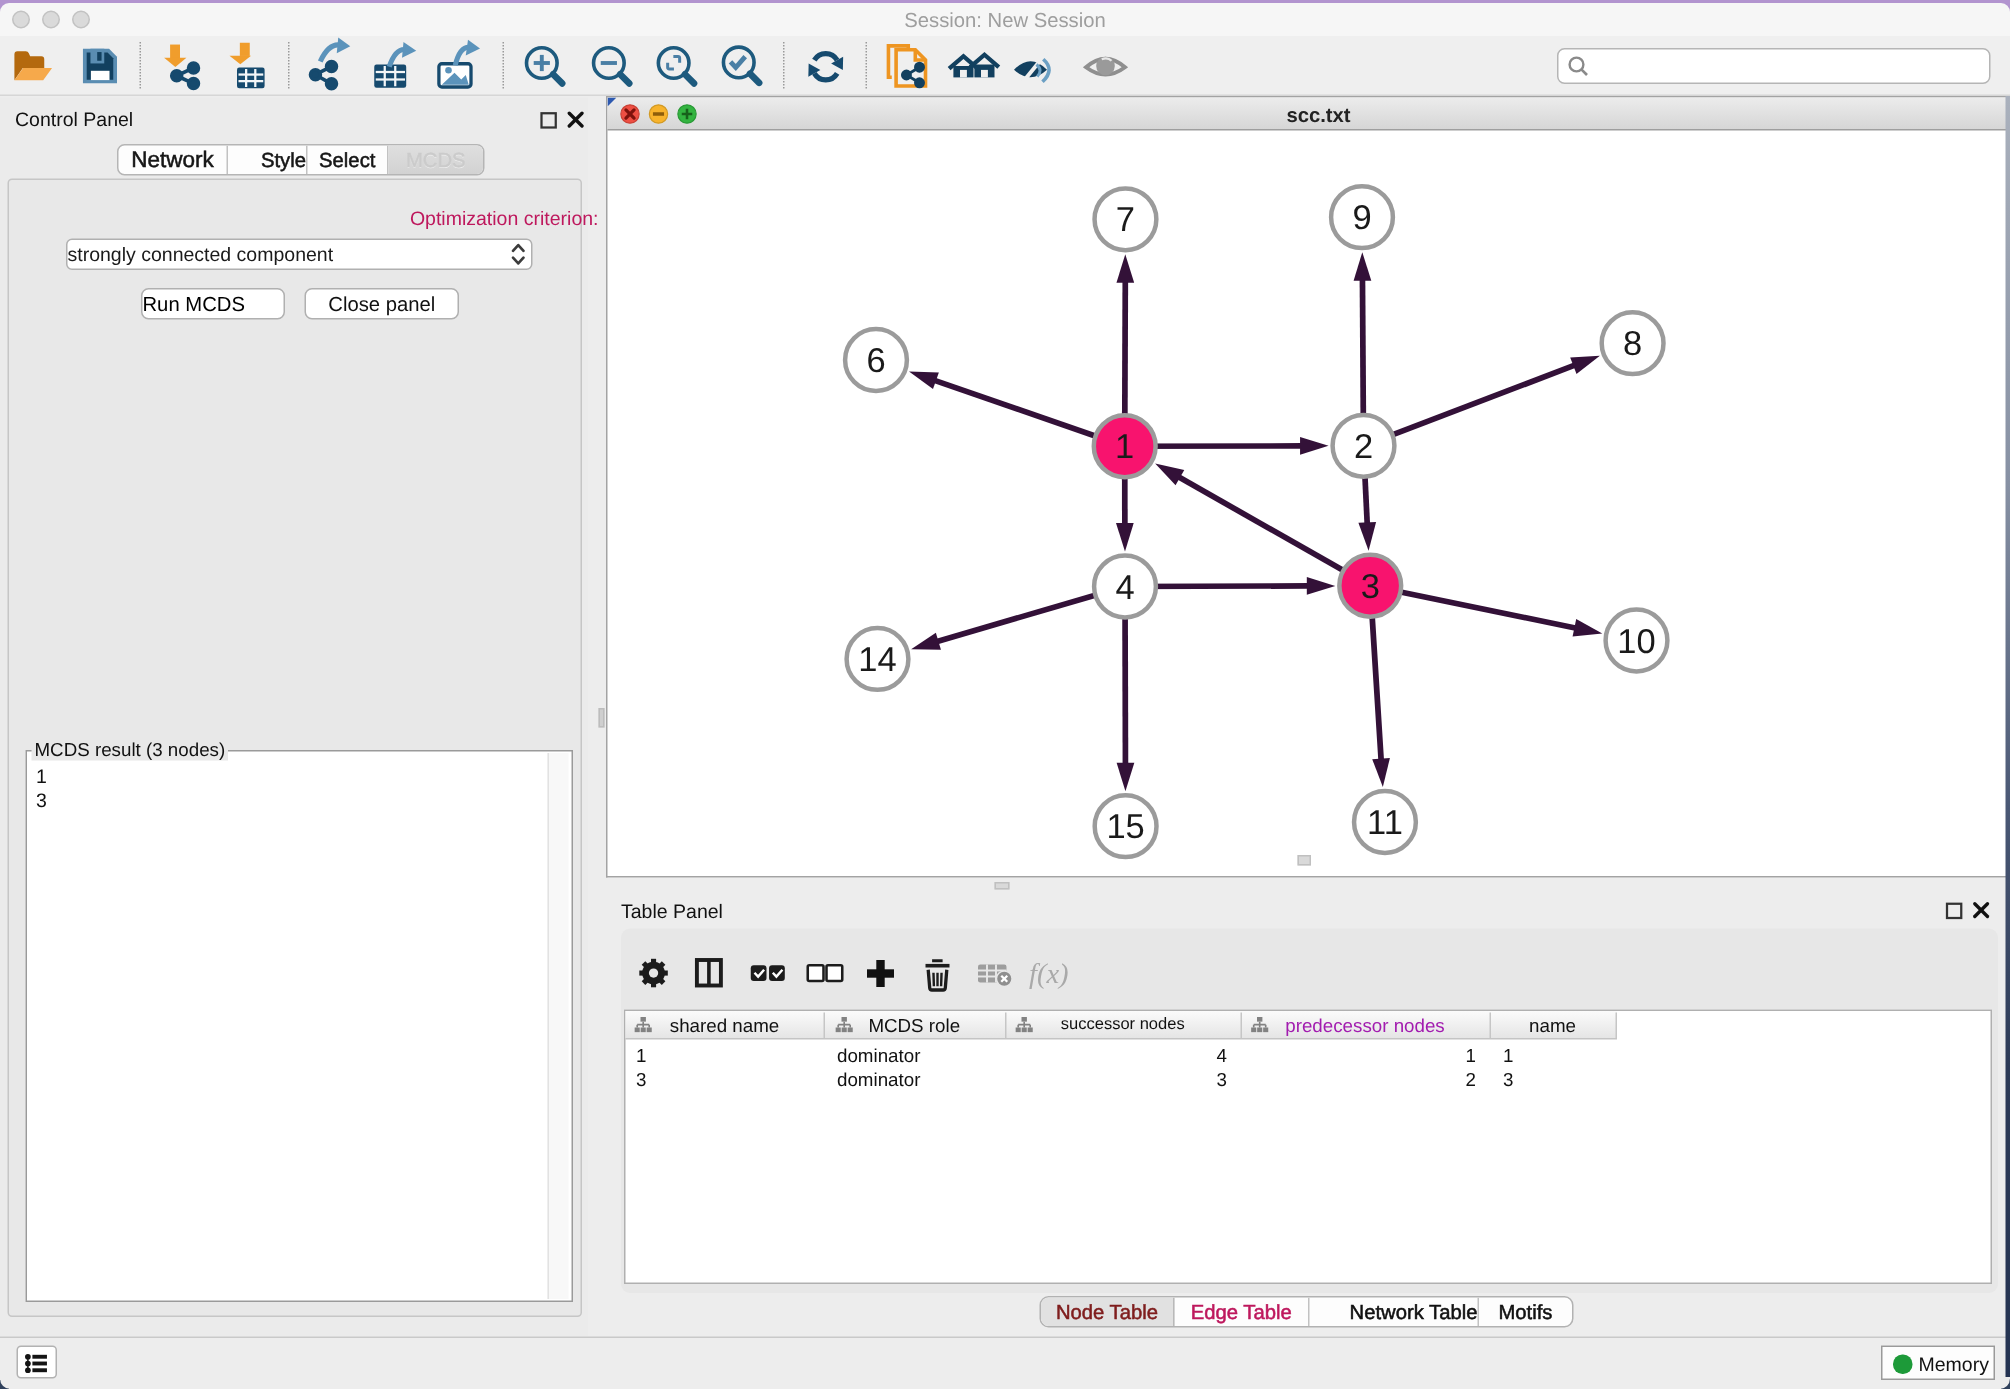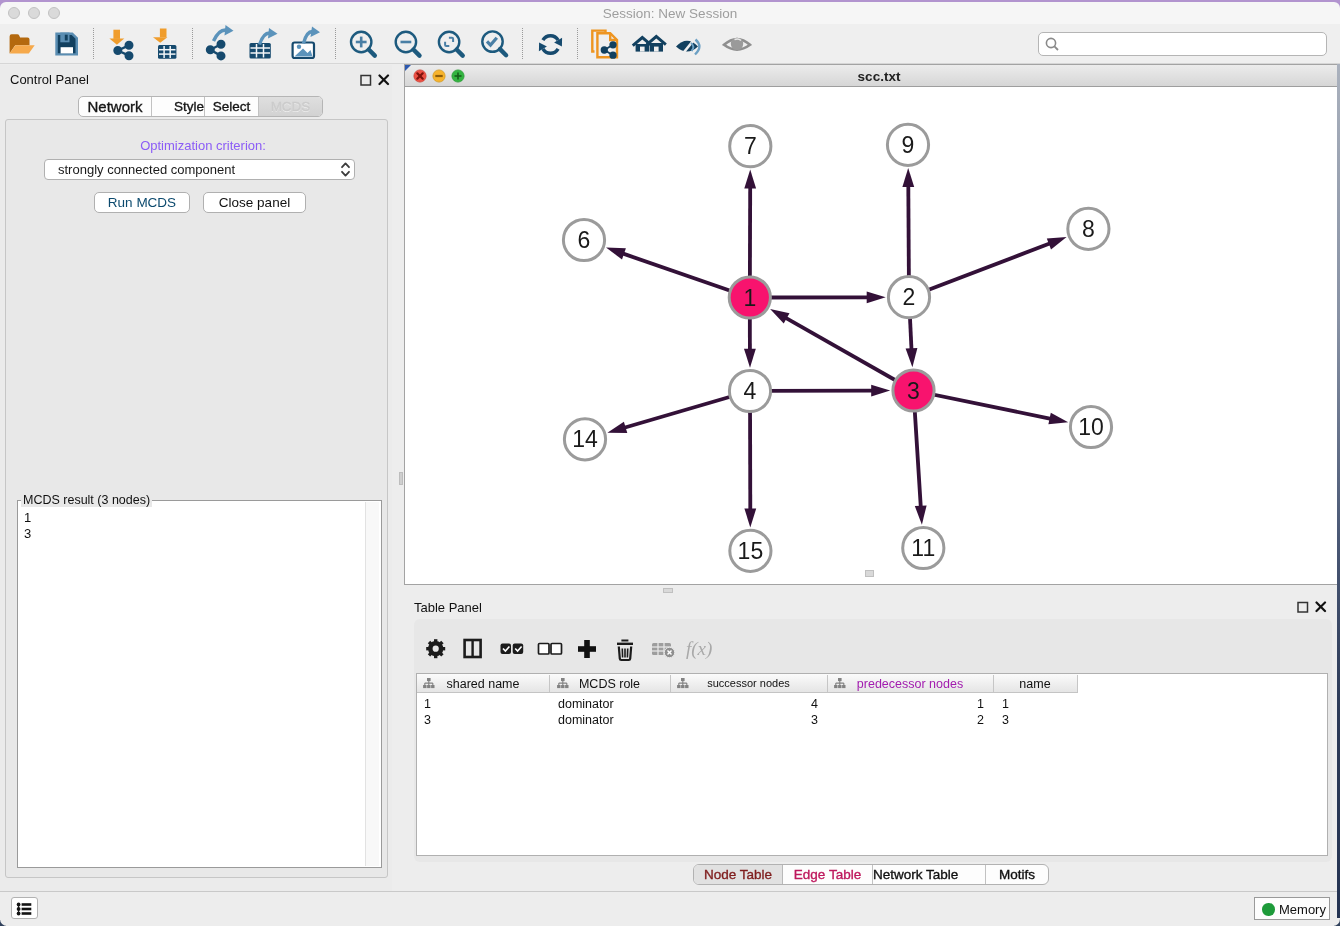--- a/index.html
+++ b/index.html
@@ -161,31 +161,31 @@
 </svg>
 
 <div class="abs" style="left:5px;top:119px;width:383px;height:759px;background:#e8e8e8;border:1px solid #c6c6c6;border-radius:3px"></div>
 
 <div class="abs semi" style="left:78px;top:96px;width:245px;height:21px;background:#fdfdfd;border:1px solid #b5b5b5;border-radius:5px;overflow:hidden;display:flex;color:#161616">
   <div style="width:73px;text-align:center;font-size:15px;line-height:19px;border-right:1px solid #c2c2c2">Network</div>
   <div style="width:53px;text-align:right;font-size:13.5px;line-height:19px;border-right:1px solid #c2c2c2">Style</div>
   <div style="width:54px;text-align:center;font-size:13.5px;line-height:19px;border-right:1px solid #c2c2c2">Select</div>
   <div style="flex:1;text-align:center;font-size:13.5px;color:#cbcbcb;line-height:19px;background:linear-gradient(#dfdfdf,#d2d2d2);text-shadow:0 1px 0 #eee">MCDS</div>
 </div>
-<div class="abs" style="left:7px;top:138px;width:392px;text-align:center;font-size:13px;color:#8b5cf6">Optimization criterion:</div>
-
-<div class="abs" style="left:44px;top:159px;width:311px;height:21px;background:#fff;border:1px solid #b0b0b0;border-radius:4px;font-size:13px;color:#1a1a1a;line-height:19px;padding-left:13px">strongly connected component</div>
+<div class="abs" style="left:7px;top:138px;width:392px;text-align:right;font-size:13px;color:#be185d">Optimization criterion:</div>
+
+<div class="abs" style="left:44px;top:159px;width:311px;height:21px;background:#fff;border:1px solid #b0b0b0;border-radius:4px;font-size:13px;color:#1a1a1a;line-height:19px;">strongly connected component</div>
 <svg class="abs" style="left:340px;top:162px" width="11" height="15" viewBox="0 0 11 15">
 <g fill="none" stroke="#3c3c3c" stroke-width="1.8" stroke-linecap="round" stroke-linejoin="round">
 <path d="M2 5.2 L5.5 1.4 L9 5.2"></path>
 <path d="M2 9.8 L5.5 13.6 L9 9.8"></path>
 </g>
 </svg>
 
-<div class="abs" style="left:94px;top:192px;width:96px;height:21px;background:#fff;border:1px solid #b0b0b0;border-radius:5px;text-align:center;font-size:13.5px;color:#0c4a6e;line-height:19px">Run MCDS</div>
+<div class="abs" style="left:94px;top:192px;width:96px;height:21px;background:#fff;border:1px solid #b0b0b0;border-radius:5px;font-size:13.5px;color:#000000;line-height:19px">Run MCDS</div>
 <div class="abs" style="left:203px;top:192px;width:103px;height:21px;background:#fff;border:1px solid #b0b0b0;border-radius:5px;text-align:center;font-size:13.5px;color:#111;line-height:19px">Close panel</div>
 
 <div class="abs" style="left:17px;top:500px;width:365px;height:368px;background:#fff;border:1px solid #9a9a9a"></div>
 <div class="abs" style="left:365px;top:502px;width:14px;height:364px;background:#f8f8f8;border-left:1px solid #e2e2e2"></div>
 <div class="abs" style="left:21px;top:493px;font-size:12.5px;color:#111;background:#e8e8e8;padding:0 2px">MCDS result (3 nodes)</div>
 <div class="abs" style="left:24px;top:510px;font-size:13px;color:#111;line-height:16px">1<br>3</div>
 
 <div class="abs" style="left:399px;top:472px;width:4px;height:13px;background:#cfcfcf;border:1px solid #bdbdbd"></div>
 
 <div class="abs" style="left:404px;top:64px;width:936px;height:521px;border:1px solid #a3a3a3;border-right:none;background:#fff"></div>
@@ -363,21 +363,21 @@
 <div class="abs" style="left:1002px;top:697px;font-size:12.5px;color:#111">1</div>
 <div class="abs" style="left:424px;top:713px;font-size:12.5px;color:#111">3</div>
 <div class="abs" style="left:558px;top:713px;font-size:12.5px;color:#111">dominator</div>
 <div class="abs" style="left:670px;top:713px;width:148px;text-align:right;font-size:12.5px;color:#111">3</div>
 <div class="abs" style="left:827px;top:713px;width:157px;text-align:right;font-size:12.5px;color:#111">2</div>
 <div class="abs" style="left:1002px;top:713px;font-size:12.5px;color:#111">3</div>
 
 <div class="abs semi" style="left:693px;top:864px;width:356px;height:21px;background:#fdfdfd;border:1px solid #b2b2b2;border-radius:6px;overflow:hidden;display:flex">
   <div style="width:89px;text-align:center;font-size:13.5px;color:#7f1d1d;line-height:19px;background:#e1e1e1;border-right:1px solid #b9b9b9">Node Table</div>
   <div style="width:90px;text-align:center;font-size:13.5px;color:#be185d;line-height:19px;border-right:1px solid #c2c2c2">Edge Table</div>
-  <div style="width:113px;text-align:left;font-size:13.5px;color:#111;line-height:19px;border-right:1px solid #c2c2c2">Network Table</div>
+  <div style="width:113px;text-align:right;font-size:13.5px;color:#111;line-height:19px;border-right:1px solid #c2c2c2">Network Table</div>
   <div style="flex:1;text-align:center;font-size:13.5px;color:#111;line-height:19px">Motifs</div>
 </div>
 
 <div class="abs" style="left:0;top:891px;width:1340px;height:35px;background:#ededed;border-top:1px solid #c9c9c9"></div>
 <div class="abs" style="left:11px;top:897px;width:27px;height:22px;background:#fff;border:1px solid #b2b2b2;border-radius:3px"></div>
 <svg class="abs" style="left:16px;top:902px" width="18" height="14" viewBox="0 0 18 14">
 <g fill="#141414">
 <line x1="2.6" y1="2.5" x2="2.6" y2="11.5" stroke="#141414" stroke-width="1"></line>
 <circle cx="2.6" cy="2.5" r="1.9"></circle>
       <rect x="5.6" y="1.2" width="9.7" height="2.6"></rect>

